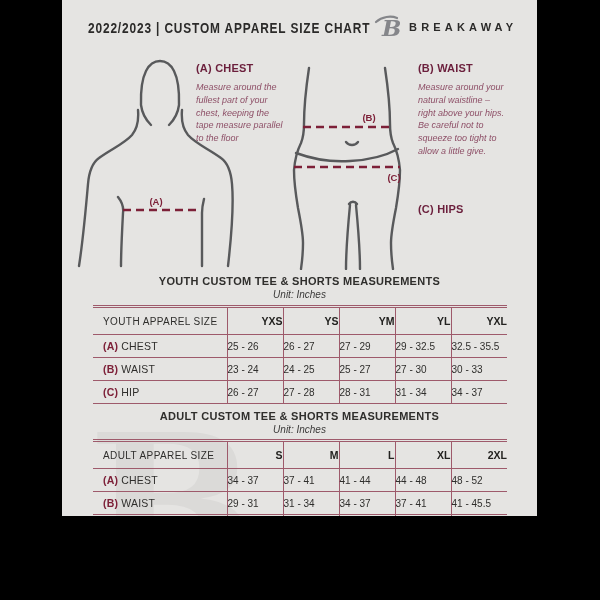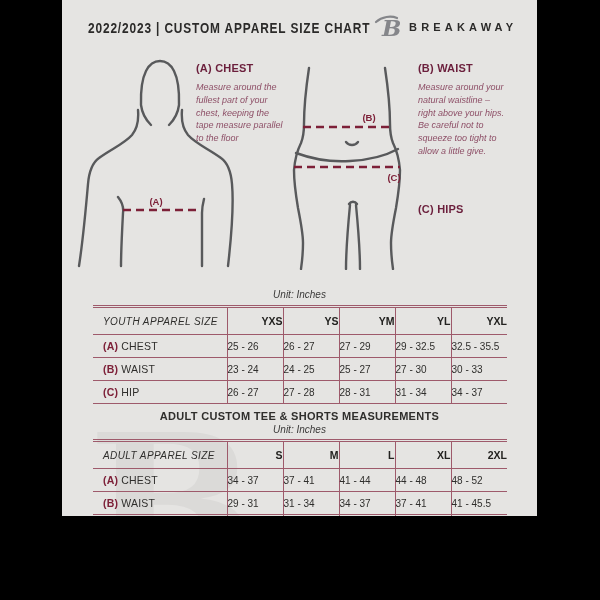--- a/index.html
+++ b/index.html
@@ -54,21 +54,21 @@
     position:absolute;left:31px;width:414px;border-collapse:collapse;
     table-layout:fixed;z-index:1;
   }
   #youth-table{top:305px;} #adult-table{top:439px;}
   table.size-table th{
     height:26px;border-top:3px double #9e5a6b;border-bottom:1px solid #9e5a6b;
     font-size:10.5px;color:#232220;text-align:right;padding:0;
   }
   table.size-table th.label-col{
     text-align:left;padding-left:10px;font-weight:normal;font-size:10px;
-    letter-spacing:0.4px;color:#2f2e2c;font-style:italic;
+    letter-spacing:0.4px;color:#2f2e2c;
   }
   table.size-table td{
     height:22px;border-bottom:1px solid #9e5a6b;font-size:10px;color:#2f2e2c;
     text-align:left;padding:0;
   }
   table.size-table td.label-col{
     text-align:left;padding-left:10px;font-size:10.5px;letter-spacing:0.2px;
   }
   table.size-table th + th, table.size-table td + td{border-left:1px solid #9e5a6b;}
   .rkey{color:#7d2038;font-weight:bold;}
@@ -140,20 +140,21 @@
 Be careful not to
 squeeze too tight to
 allow a little give.</p>
   </div>
   <div class="mblock" id="block-c">
     <h3><span>(C)</span> <span>HIPS</span></h3>
   </div>
 
   <div class="watermark">B</div>
 
+  <div class="tbl-title" id="youth-title">YOUTH CUSTOM TEE &amp; SHORTS MEASUREMENTS</div>
   <div class="tbl-unit" id="youth-unit">Unit: Inches</div>
   <table class="size-table" id="youth-table">
       <colgroup>
         <col style="width: 134px;">
         <col style="width: 56px;">
         <col style="width: 56px;">
         <col style="width: 56px;">
         <col style="width: 56px;">
         <col style="width: 56px;">
       </colgroup>

